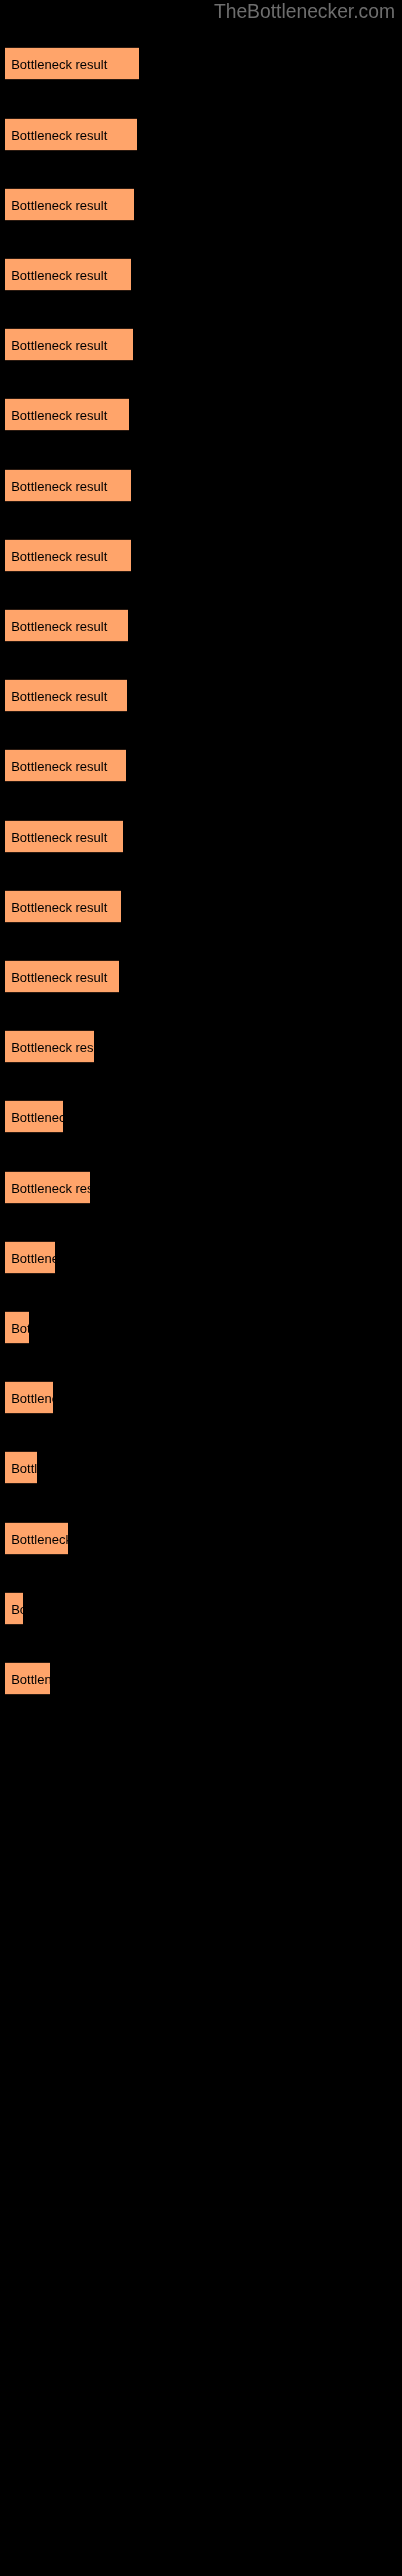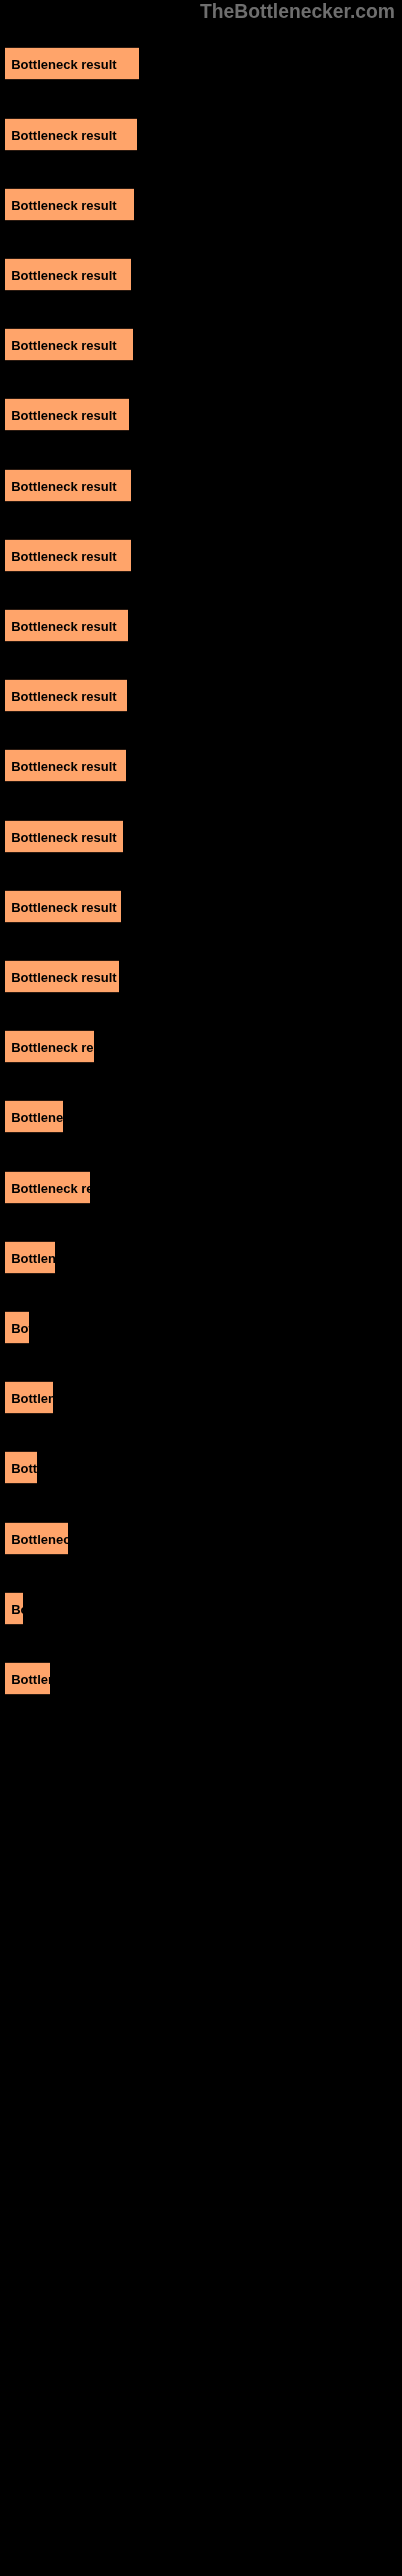--- a/index.html
+++ b/index.html
@@ -13,21 +13,20 @@
     position: relative;
     overflow: hidden;
     font-family: "Liberation Sans", sans-serif;
   }
   #chart-root {
     position: absolute;
     left: 0; top: 0;
     width: 403px;
     height: 2576px;
     background: #000000;
-    font-weight: bold;
   }
   #site-title {
     position: absolute;
     right: 8px;
     top: 0.8px;
     font-family: "Liberation Sans", sans-serif;
     font-size: 19.3px;
     line-height: 21px;
     color: #6e6e6e;
     letter-spacing: 0px;

